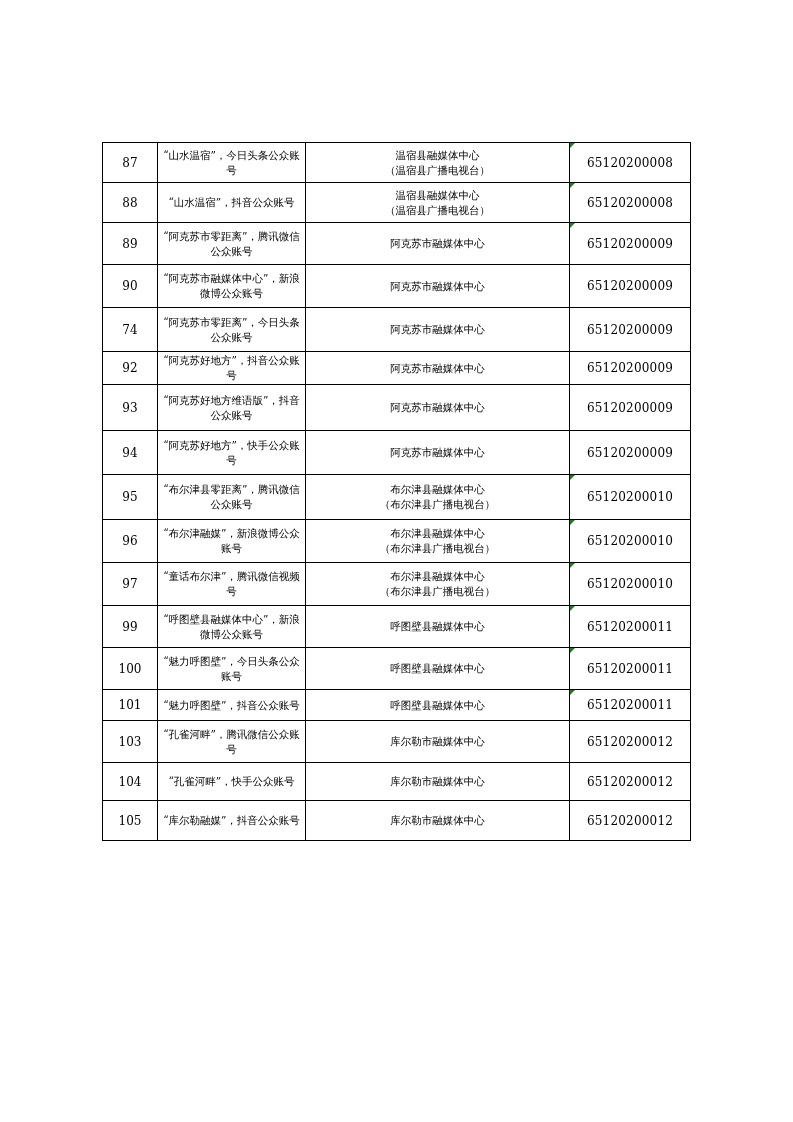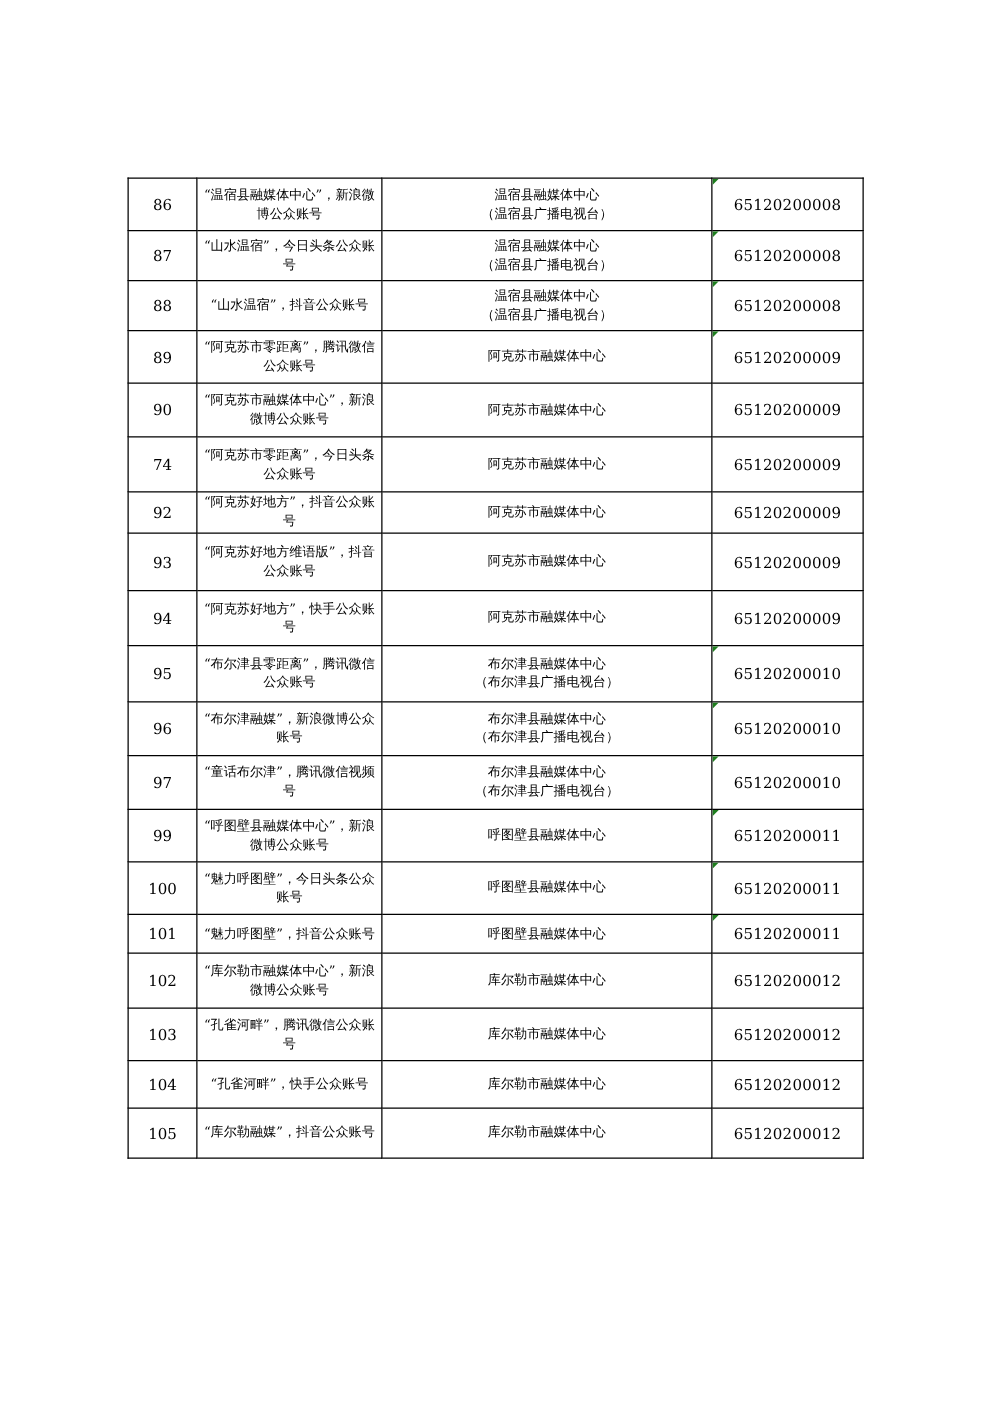--- a/index.html
+++ b/index.html
@@ -37,27 +37,20 @@
 
 <div class="page">
   <table class="reg">
     <colgroup>
       <col style="width:55px">
         <col style="width:148px">
         <col style="width:264px">
         <col style="width:121px">
     </colgroup>
     <tbody>
-      <tr style="height:42px">
-        <td class="c-no">86</td>
-        <td class="c-acct">“温宿县融媒体中心”，新浪微博公众账号</td>
-        <td class="c-org">温宿县融媒体中心
-（温宿县广播电视台）</td>
-        <td class="c-lic"><span class="tri"></span><span>65120200008</span></td>
-      </tr>
       <tr style="height:40px">
         <td class="c-no">87</td>
         <td class="c-acct">“山水温宿”，今日头条公众账号</td>
         <td class="c-org">温宿县融媒体中心
 （温宿县广播电视台）</td>
         <td class="c-lic"><span class="tri"></span><span>65120200008</span></td>
       </tr>
       <tr style="height:40px">
         <td class="c-no">88</td>
         <td class="c-acct">“山水温宿”，抖音公众账号</td>
@@ -133,26 +126,20 @@
         <td class="c-acct">“魅力呼图壁”，今日头条公众账号</td>
         <td class="c-org">呼图壁县融媒体中心</td>
         <td class="c-lic"><span class="tri"></span><span>65120200011</span></td>
       </tr>
       <tr style="height:31px">
         <td class="c-no">101</td>
         <td class="c-acct">“魅力呼图壁”，抖音公众账号</td>
         <td class="c-org">呼图壁县融媒体中心</td>
         <td class="c-lic"><span class="tri"></span><span>65120200011</span></td>
       </tr>
-      <tr style="height:44px">
-        <td class="c-no">102</td>
-        <td class="c-acct">“库尔勒市融媒体中心”，新浪微博公众账号</td>
-        <td class="c-org">库尔勒市融媒体中心</td>
-        <td class="c-lic"><span>65120200012</span></td>
-      </tr>
       <tr style="height:42px">
         <td class="c-no">103</td>
         <td class="c-acct">“孔雀河畔”，腾讯微信公众账号</td>
         <td class="c-org">库尔勒市融媒体中心</td>
         <td class="c-lic"><span>65120200012</span></td>
       </tr>
       <tr style="height:38px">
         <td class="c-no">104</td>
         <td class="c-acct">“孔雀河畔”，快手公众账号</td>
         <td class="c-org">库尔勒市融媒体中心</td>

